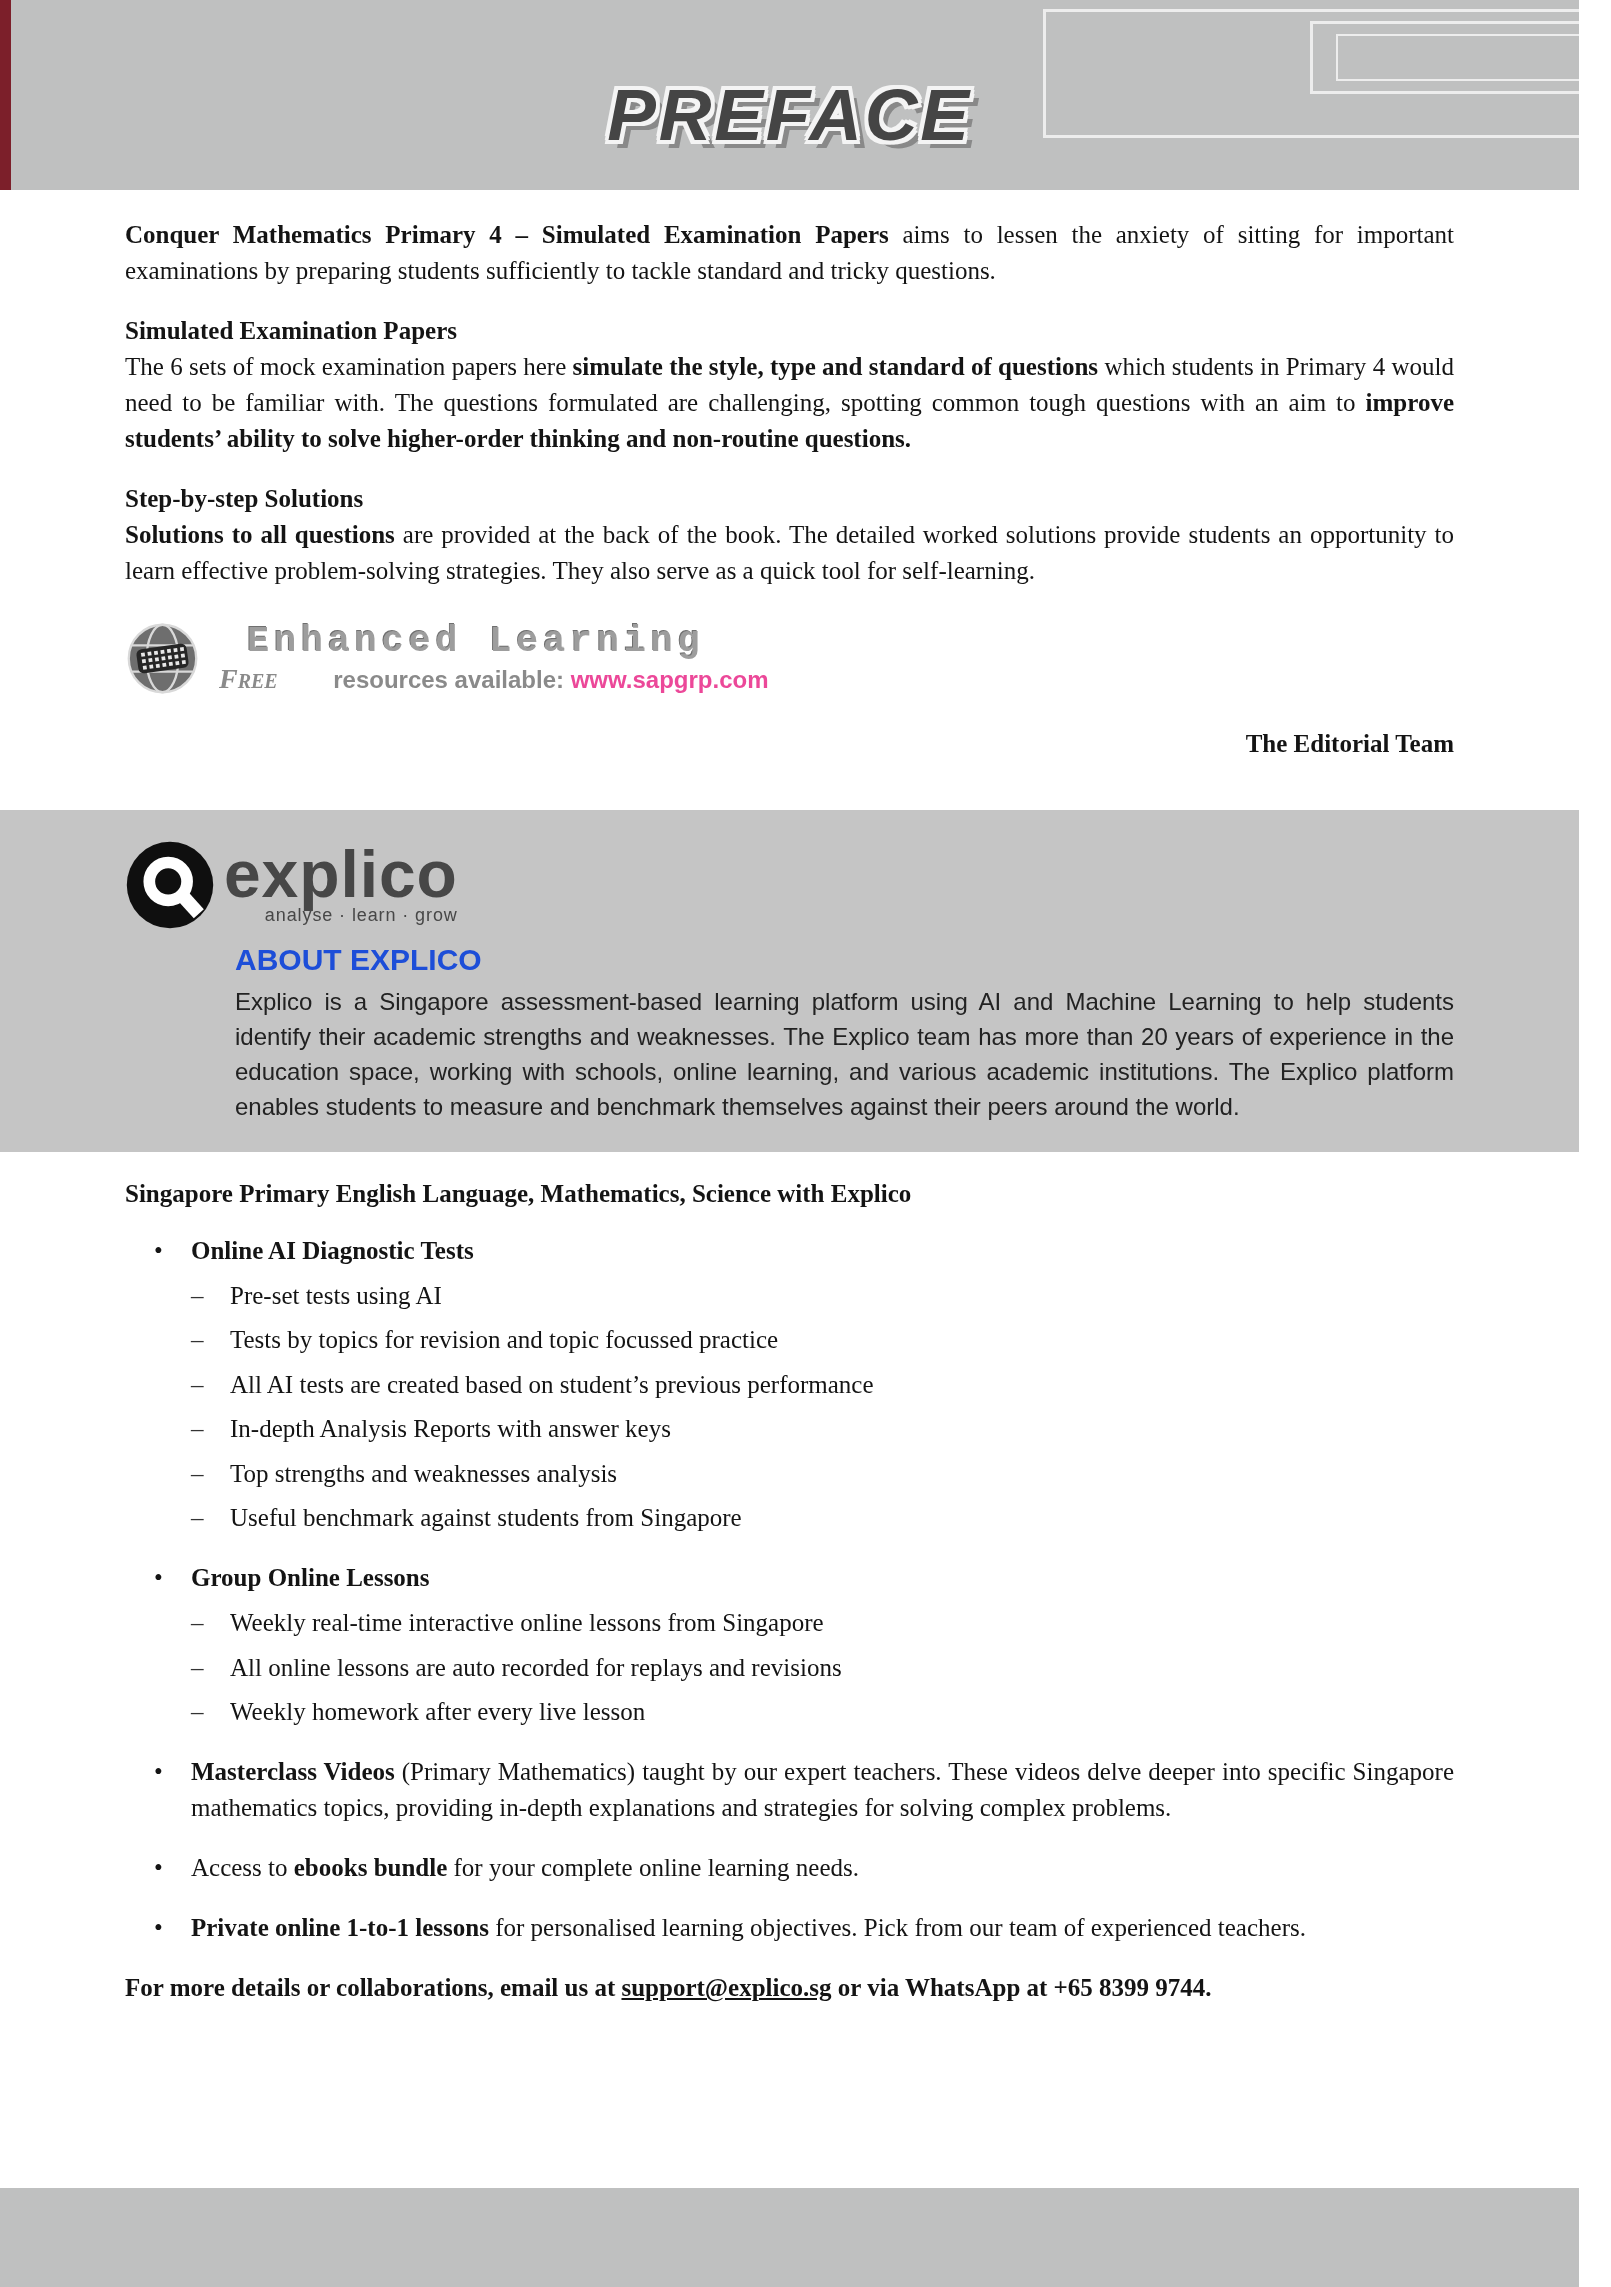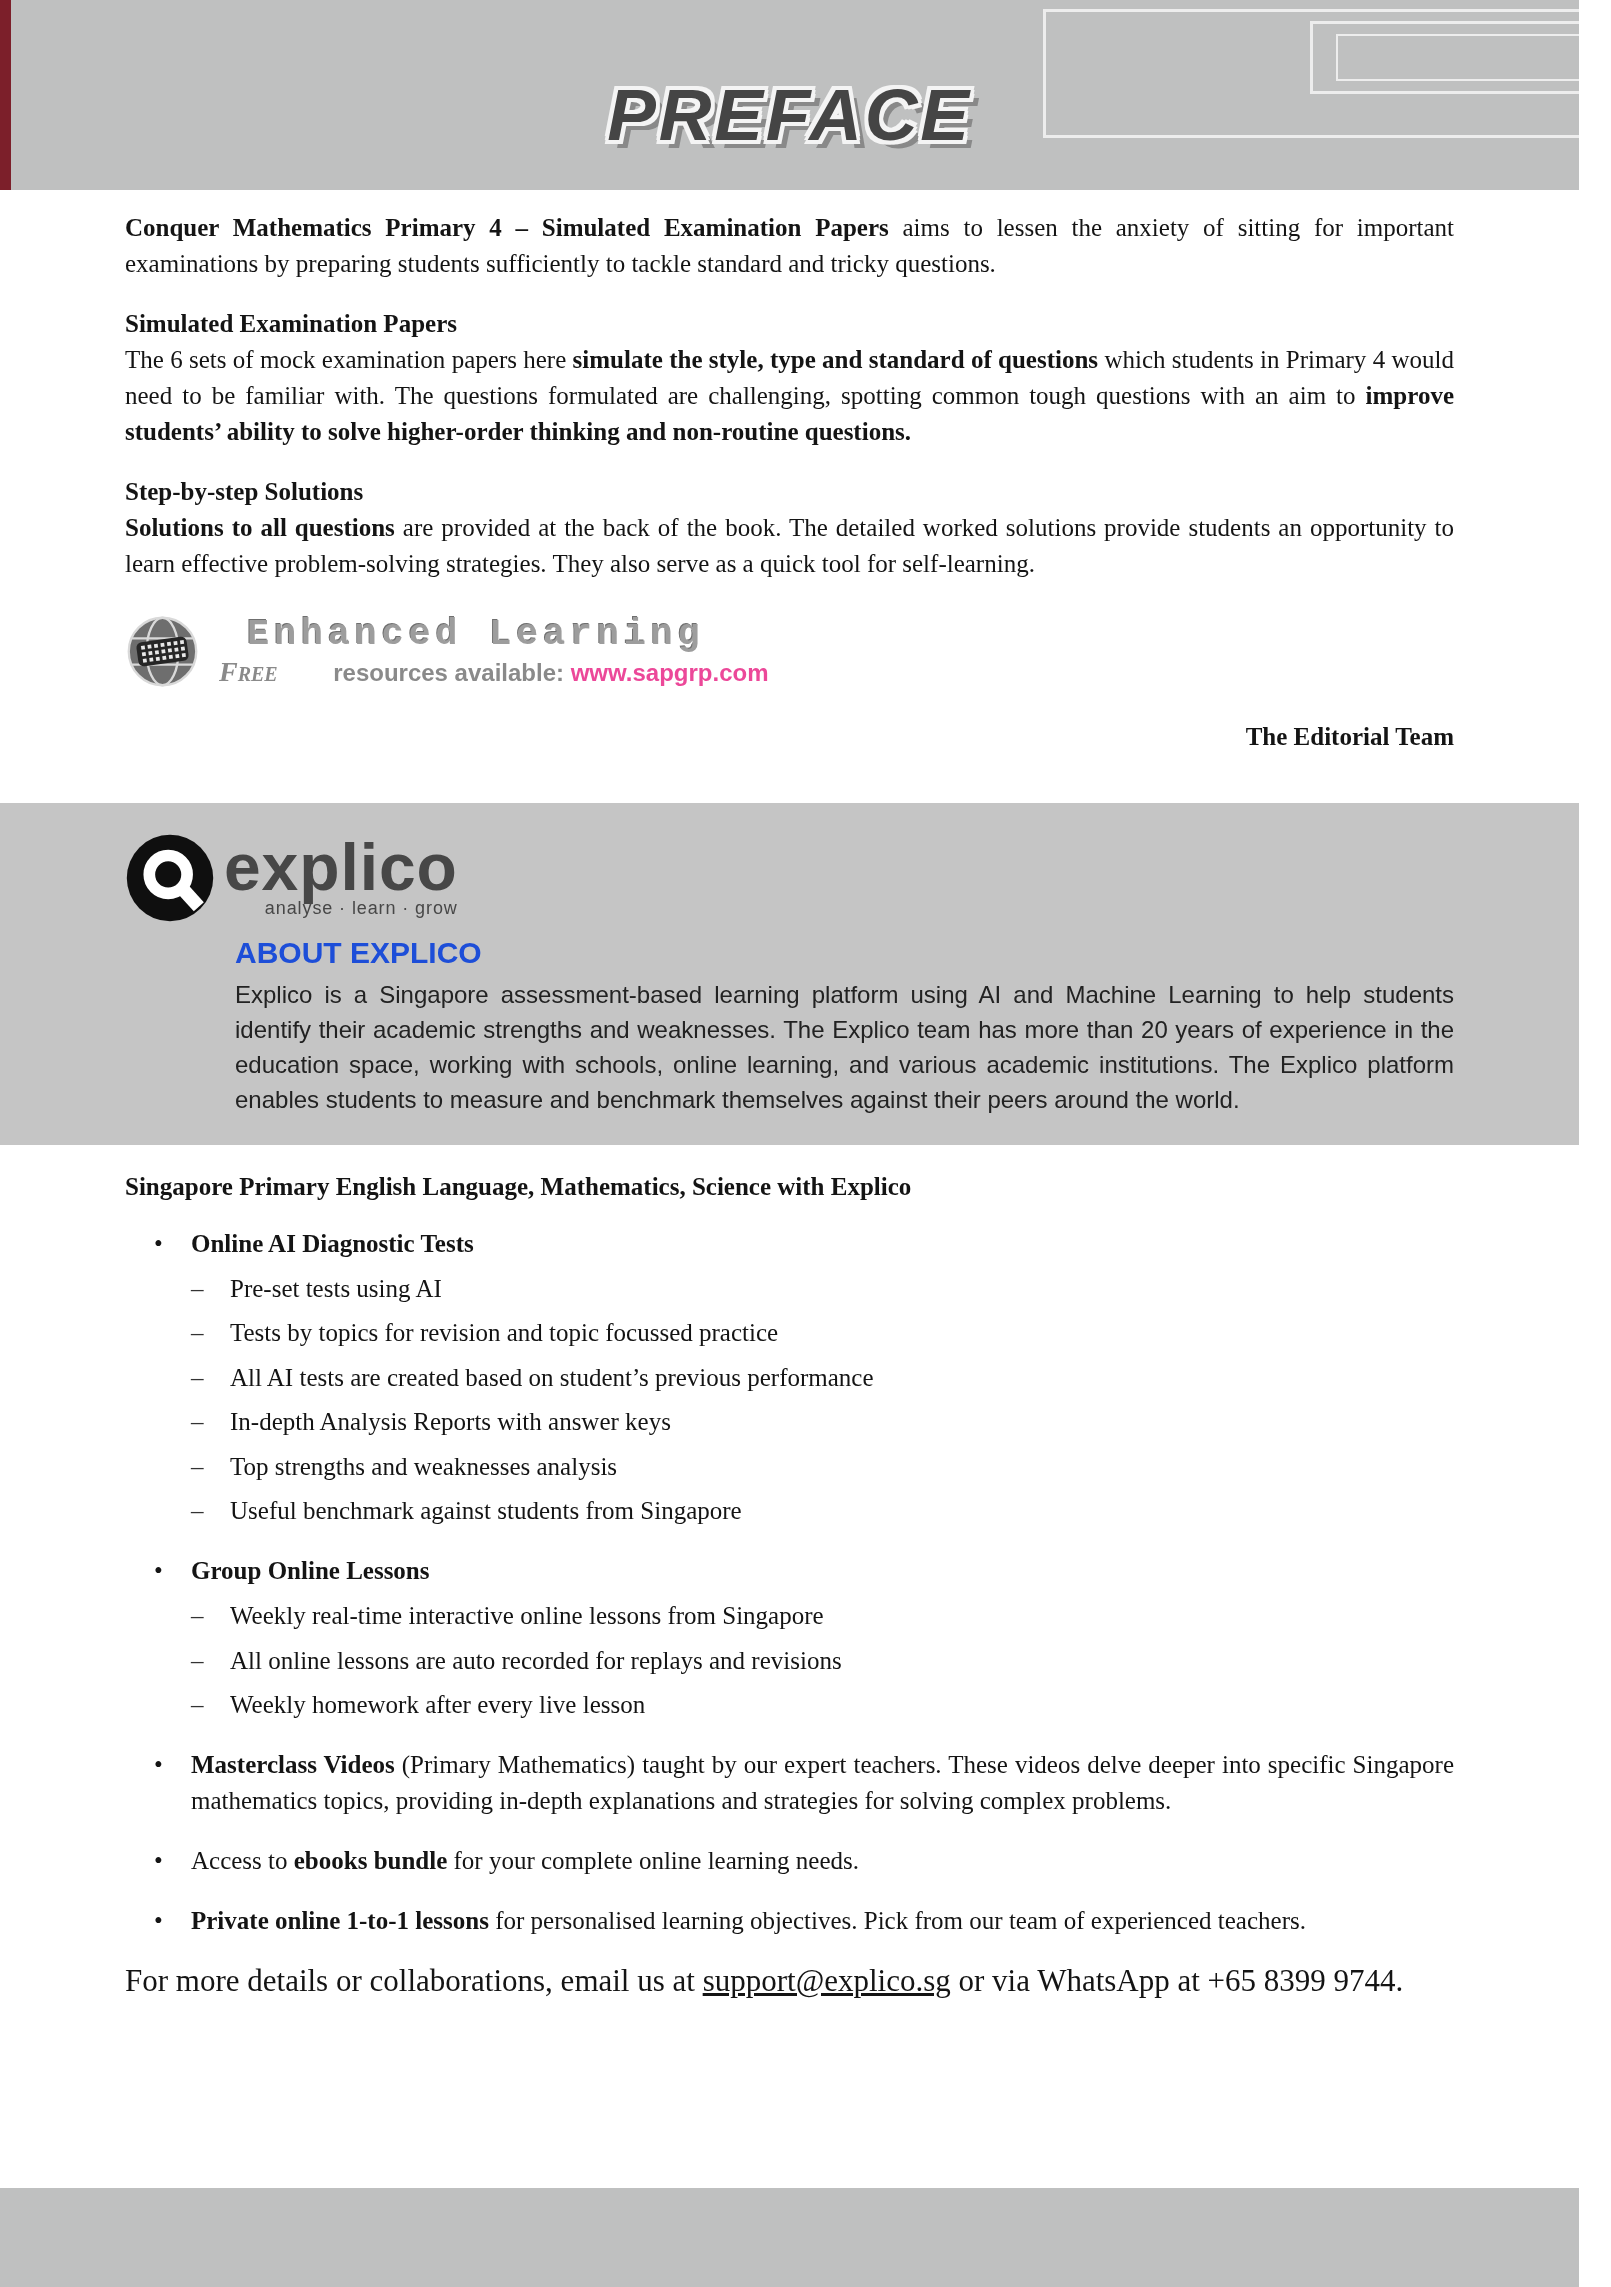--- a/index.html
+++ b/index.html
@@ -19,21 +19,21 @@
     font-family:"Liberation Sans", sans-serif; font-weight:bold; font-style:italic;
     font-size:73px; letter-spacing:2.8px; color:#454545;
     text-shadow:
       -3.7px -3.7px 0 #f4f4f4, 0 -3.7px 0 #f4f4f4, 3.7px -3.7px 0 #f4f4f4,
       -3.7px 0 0 #f4f4f4, 3.7px 0 0 #f4f4f4,
       -3.7px 3.7px 0 #f4f4f4, 0 3.7px 0 #f4f4f4, 3.7px 3.7px 0 #f4f4f4,
       8.4px 8.4px 0 rgba(70,70,70,0.45);
   }
 
   
-  .content { padding:20px 125px 0 125px; }
+  .content { padding:27px 125px 0 125px; }
   .para, .sec-body { font-size:25px; line-height:36px; text-align:justify; }
   .b { font-weight:bold; }
   .u { text-decoration:underline; }
   .sec-heading { font-size:25px; line-height:36px; font-weight:bold; margin-top:24px; }
   .intro { margin-bottom:0; }
   .sec-body { margin:0; }
 
   .enhanced { display:flex; align-items:center; gap:19px; margin-top:32px; }
   .globe-wrap { flex:0 0 75px; height:75px; }
   .el-title {
@@ -69,21 +69,21 @@
   .offer-heading { font-size:25px; line-height:36px; font-weight:bold; }
   .bullets { list-style:none; margin-top:20.6px; }
   .bullet { margin-bottom:24px; }
   .b-row { display:flex; }
   .b-dot { flex:0 0 37px; margin-left:29px; font-size:25px; line-height:36px; }
   .b-text { flex:1; font-size:25px; line-height:36px; text-align:justify; }
   .subs { list-style:none; margin-top:9.4px; }
   .subs li { display:flex; margin-top:8.4px; }
   .dash { flex:0 0 39px; margin-left:66px; font-size:25px; line-height:36px; color:#333; }
   .sub-text { flex:1; font-size:25px; line-height:36px; }
-  .contact { margin-top:1.9px; font-size:31px; line-height:36px; }
+  .contact { margin-top:1.9px; font-size:25px; line-height:36px;font-weight:bold; }
 
   
   .bottom-band { position:absolute; left:0; bottom:0; width:1611px; height:100px; background:#bfc0c0; }
 </style>
 </head>
 <body>
 
 <div class="page">
 
   <header class="top-band">

